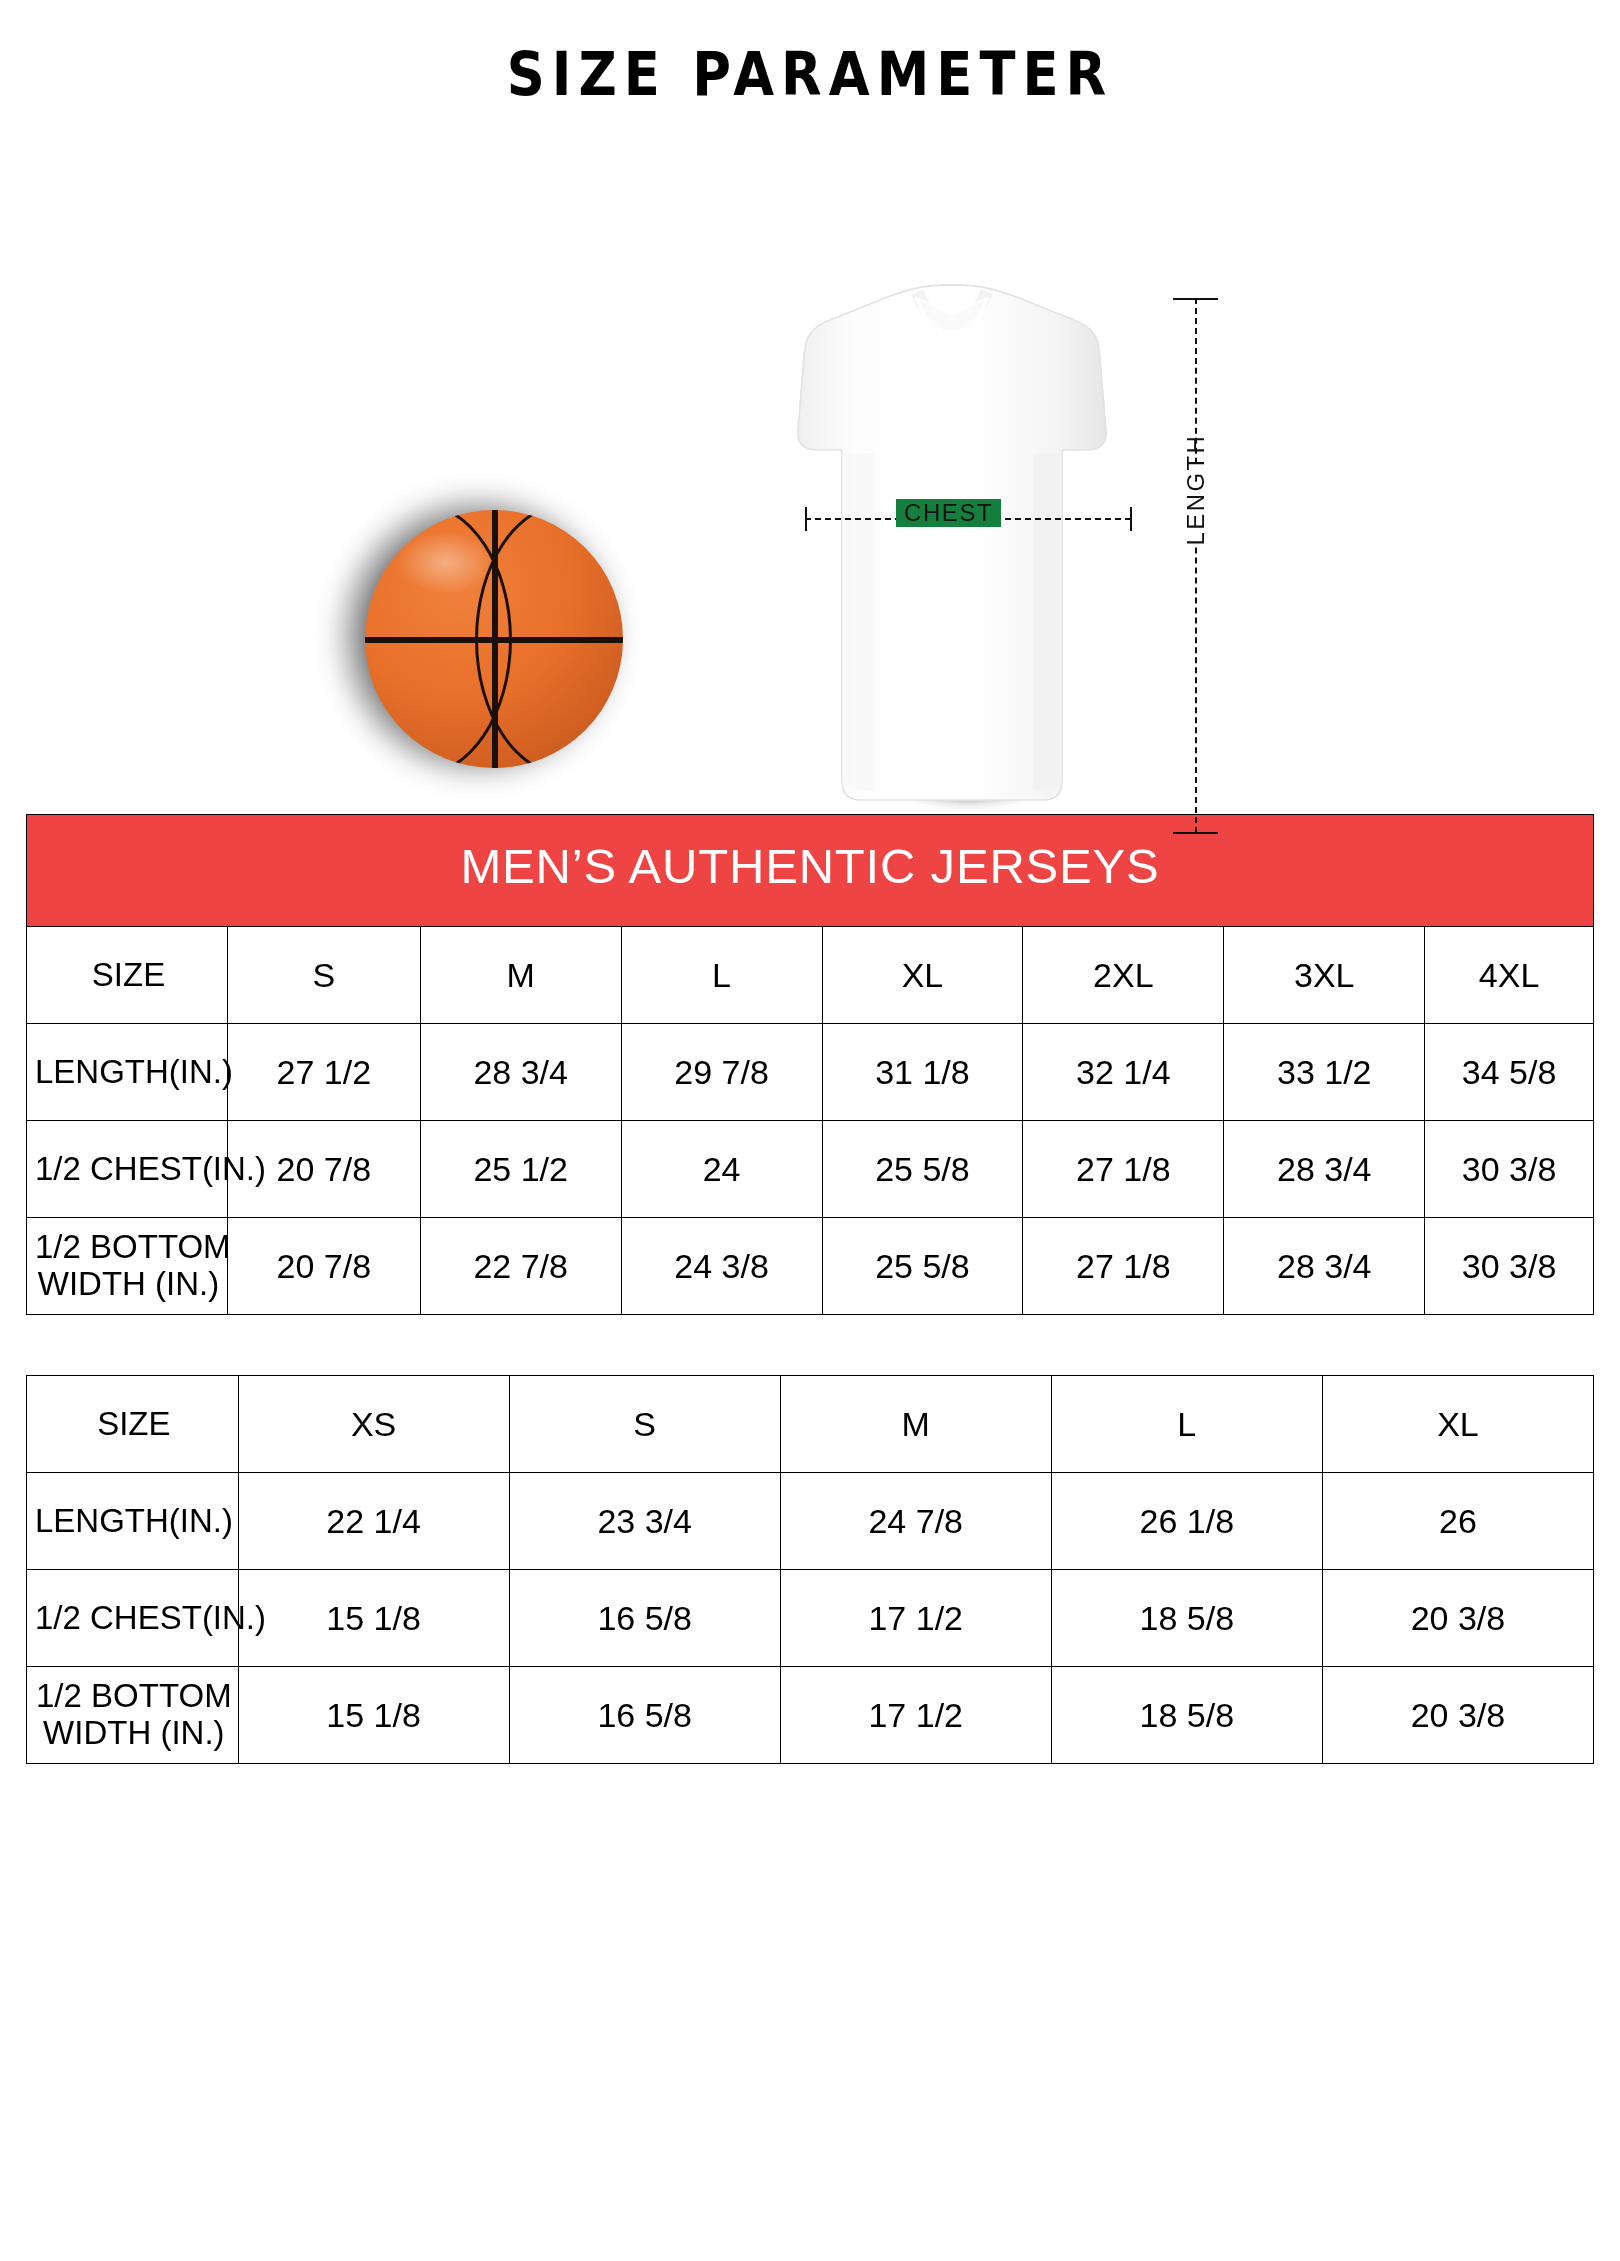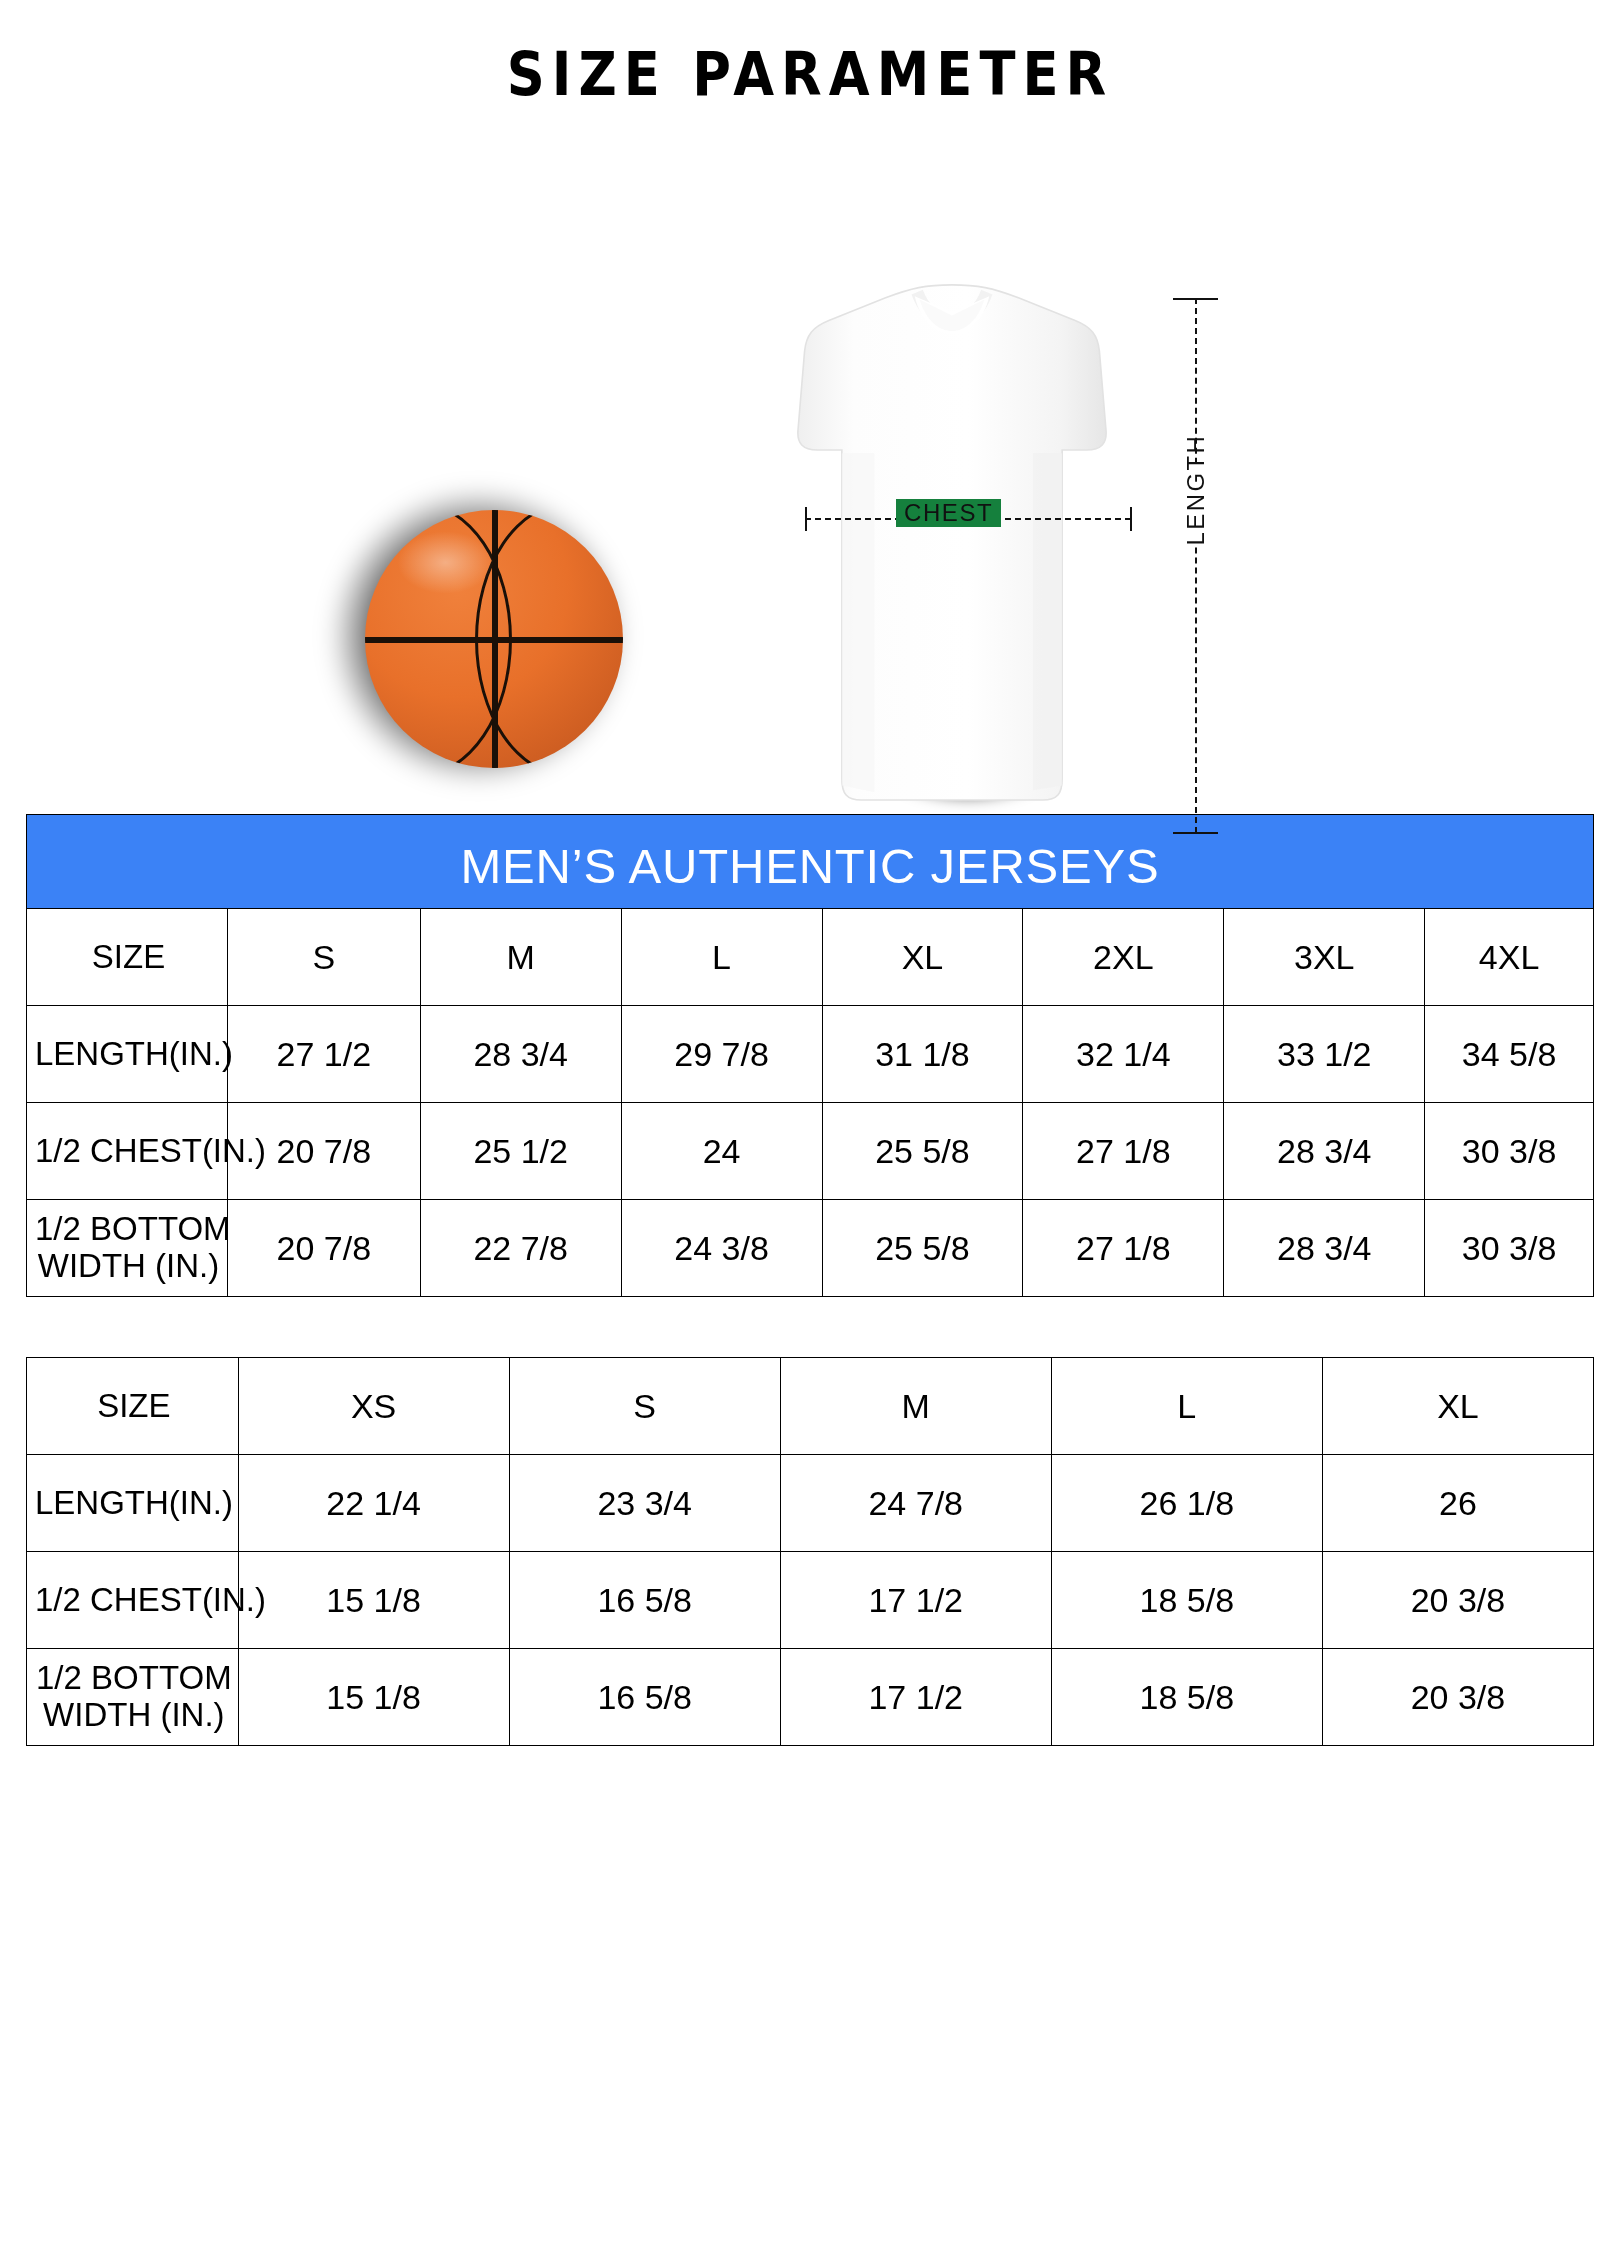--- a/index.html
+++ b/index.html
@@ -175,27 +175,27 @@
     transform-origin: center center;
     background: #fff;
     padding: 4.9px 0;
   }
 
   
   .table-block { margin: 0 26px; }
   .table-block + .table-block { margin-top: 60px; }
 
   .tbl-header {
-    background: #3b82f6;
+    background: #ef4444;
     color: #ffffff;
     text-align: center;
     font-size: 49px;
     font-weight: 400;
     letter-spacing: 0.8px;
-    padding: 23px 0 14px;
+    padding: 23px 0 32px;
     border: 1.6px solid #000;
     border-bottom: none;
   }
   table.sizes {
     width: 100%;
     border-collapse: collapse;
     table-layout: fixed;
   }
   table.sizes td {
     border: 1.6px solid #000;

